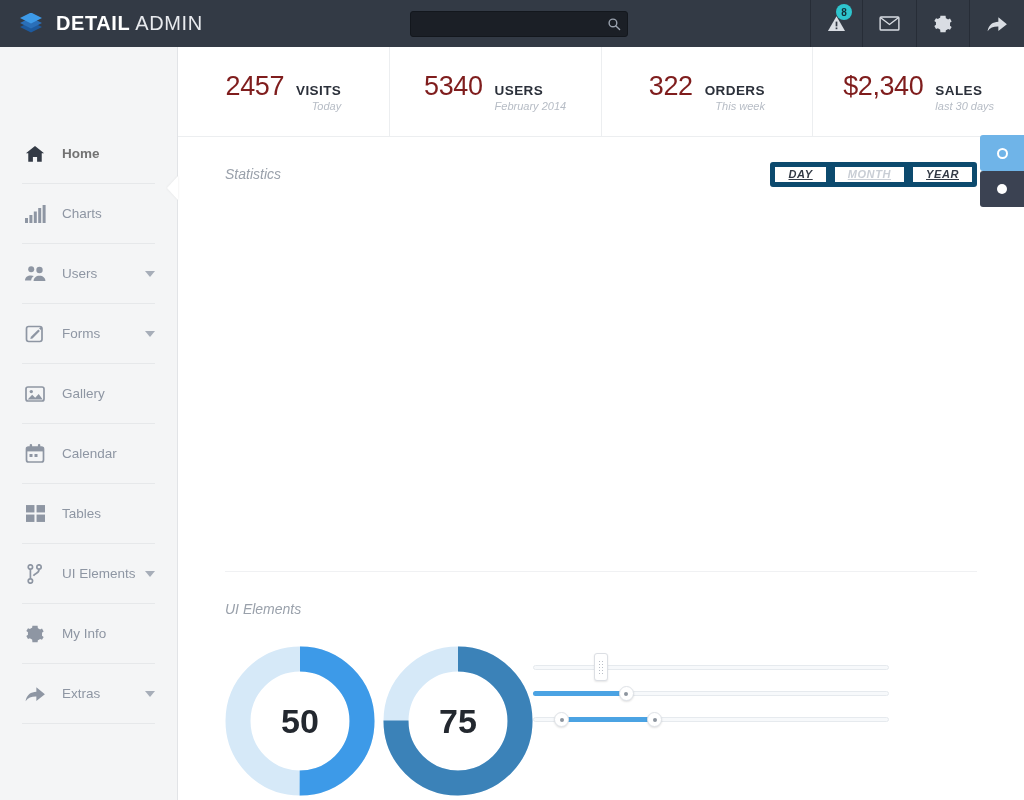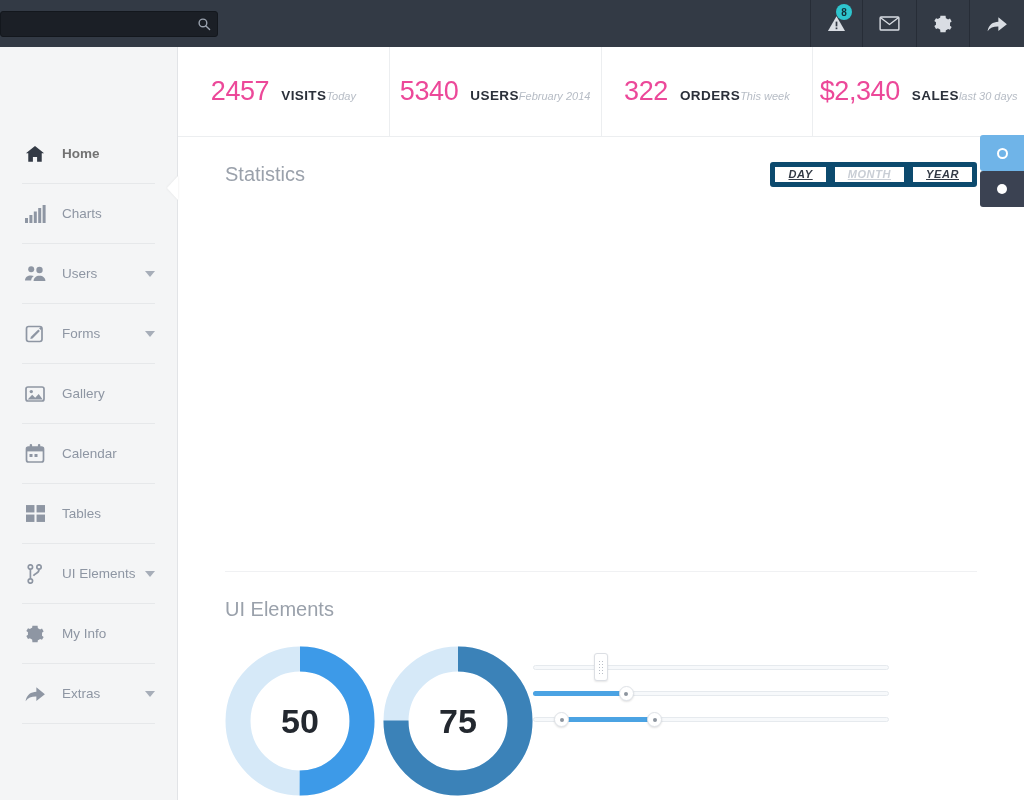--- a/index.html
+++ b/index.html
@@ -94,28 +94,28 @@
   
   .content { position: absolute; top: 47px; left: 178px; width: 846px; height: 753px; background: #fff; }
 
   .stats-row { display: flex; height: 90px; border-bottom: 1px solid #eceef0; }
   .stat {
     flex: 1 1 0; display: flex; align-items: center; justify-content: center;
     border-right: 1px solid #eceef0; position: relative;
   }
   .stat:last-child { border-right: none; }
   .stat-inner { display: flex; align-items: baseline; gap: 12px; }
-  .stat-num { font-size: 27px; color: #ec4899; font-weight: normal; letter-spacing: -.4px; }
-  .stat-meta { display: flex; }
+  .stat-num { font-size: 27px; color: #7f1d1d; font-weight: normal; letter-spacing: -.4px; }
+  .stat-meta { display: flex; flex-direction: column; }
   .stat-label { font-size: 13.5px; color: #2b303a; font-weight: bold; letter-spacing: .4px; }
   .stat-sub { font-size: 11px; color: #b6bcc5; font-style: italic; text-align: right; margin-top: 2px; }
 
   .section { padding: 0 47px; }
   .section-head { display: flex; align-items: center; justify-content: space-between; height: 74px; }
-  .section-title { font-size: 20px; color: #9aa1ab; font-weight: normal; }
+  .section-title { font-size: 14px; color: #9aa1ab; font-style: italic; font-weight: normal; }
 
   .btn-group { display: flex; }
   .btn-seg {
     height: 25px; padding: 0 13px; display: flex; align-items: center;
     background: #fff; border: 5px solid #0c4a6e;
     font-size: 11px; font-weight: bold; font-style: italic;
     color: #333a45; letter-spacing: .6px;
     margin-left: -1px;
     text-decoration: underline;
   }
@@ -172,20 +172,30 @@
   }
   .side-tab.light { background: #6fb4e8; }
   .side-tab.dark  { background: #3b4252; }
   .ring { width: 11px; height: 11px; border-radius: 50%; border: 2px solid #ffffff; }
   .dot  { width: 10px; height: 10px; border-radius: 50%; background: #ffffff; }
 </style>
 </head>
 <body>
 
 <div class="topbar">
+  <div class="brand">
+    <div class="logo-mark">
+      <div class="ly ly1"></div>
+        <div class="ly ly2"></div>
+        <div class="ly ly3"></div>
+    </div>
+    <div class="brand-text">
+      <span class="b1">DETAIL</span><span class="b2">ADMIN</span>
+    </div>
+  </div>
 
   <div class="search-wrap">
     <input class="search-box" type="text" placeholder="" style="">
     <svg class="search-icon" viewBox="0 0 16 16" fill="none" stroke="currentColor" stroke-width="1.6">
       <circle cx="6.8" cy="6.8" r="4.4"></circle>
         <line x1="10.2" y1="10.2" x2="14.4" y2="14.4" stroke-linecap="round"></line>
     </svg>
   </div>
 
   <div class="tb-right">

